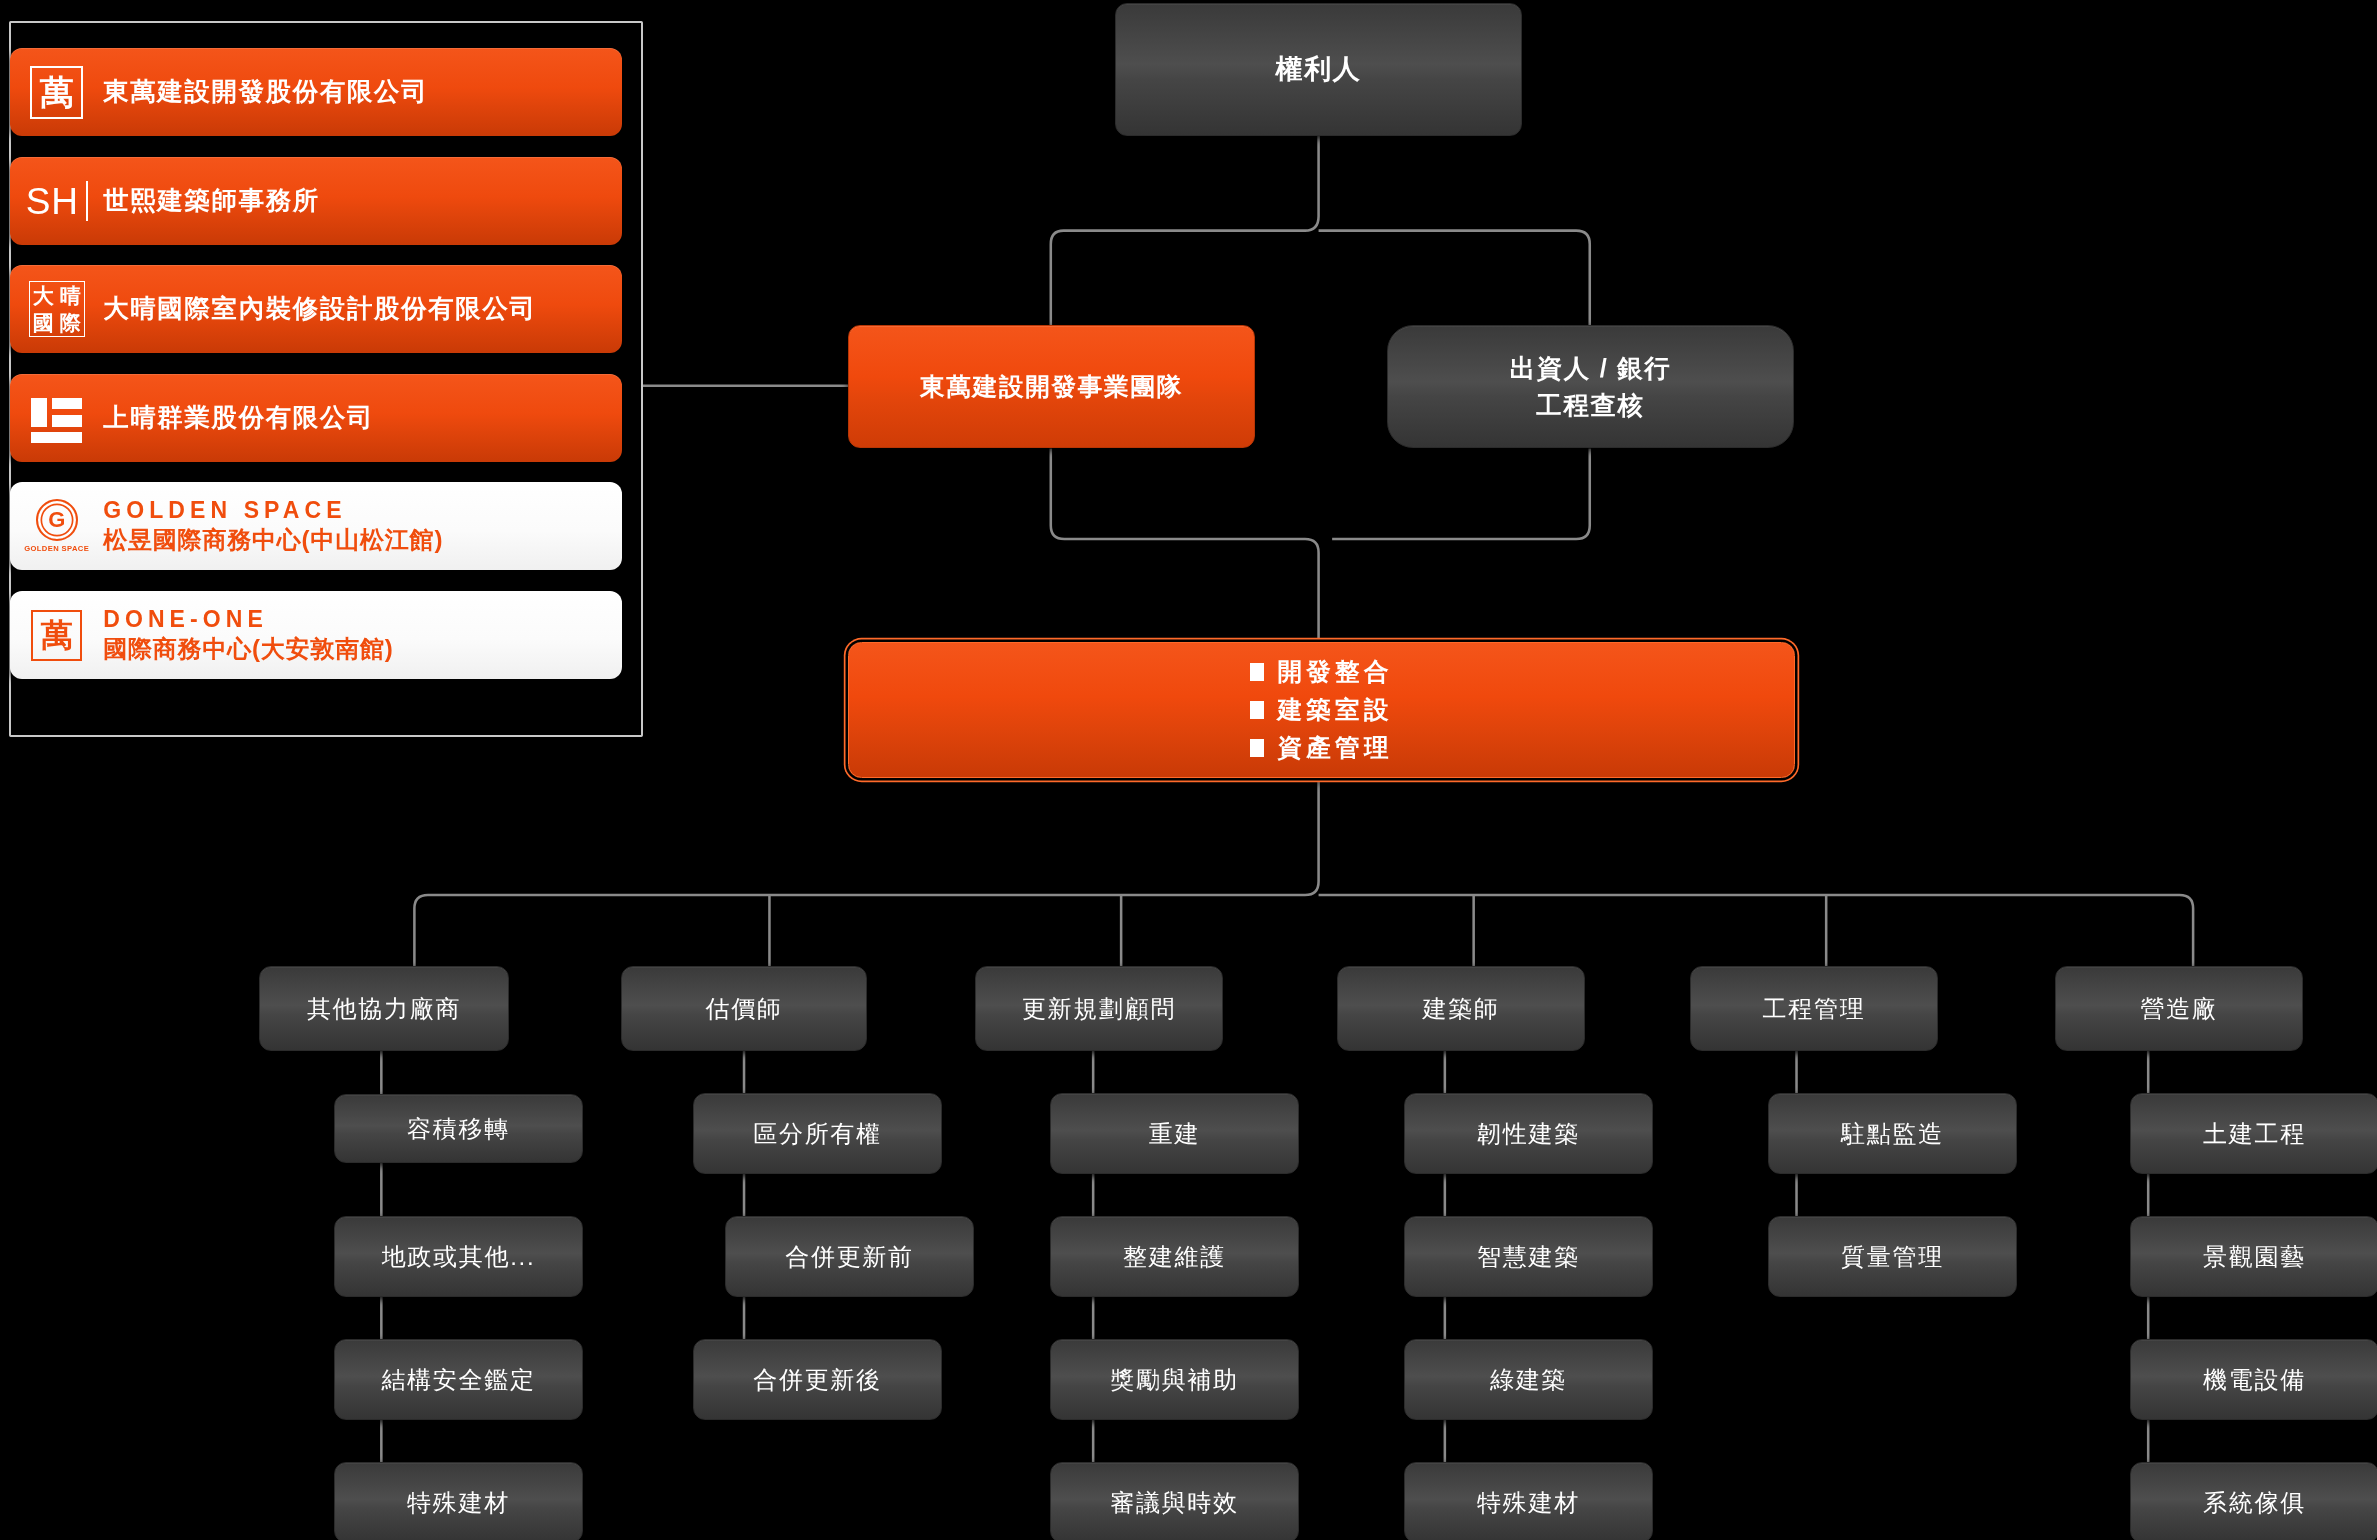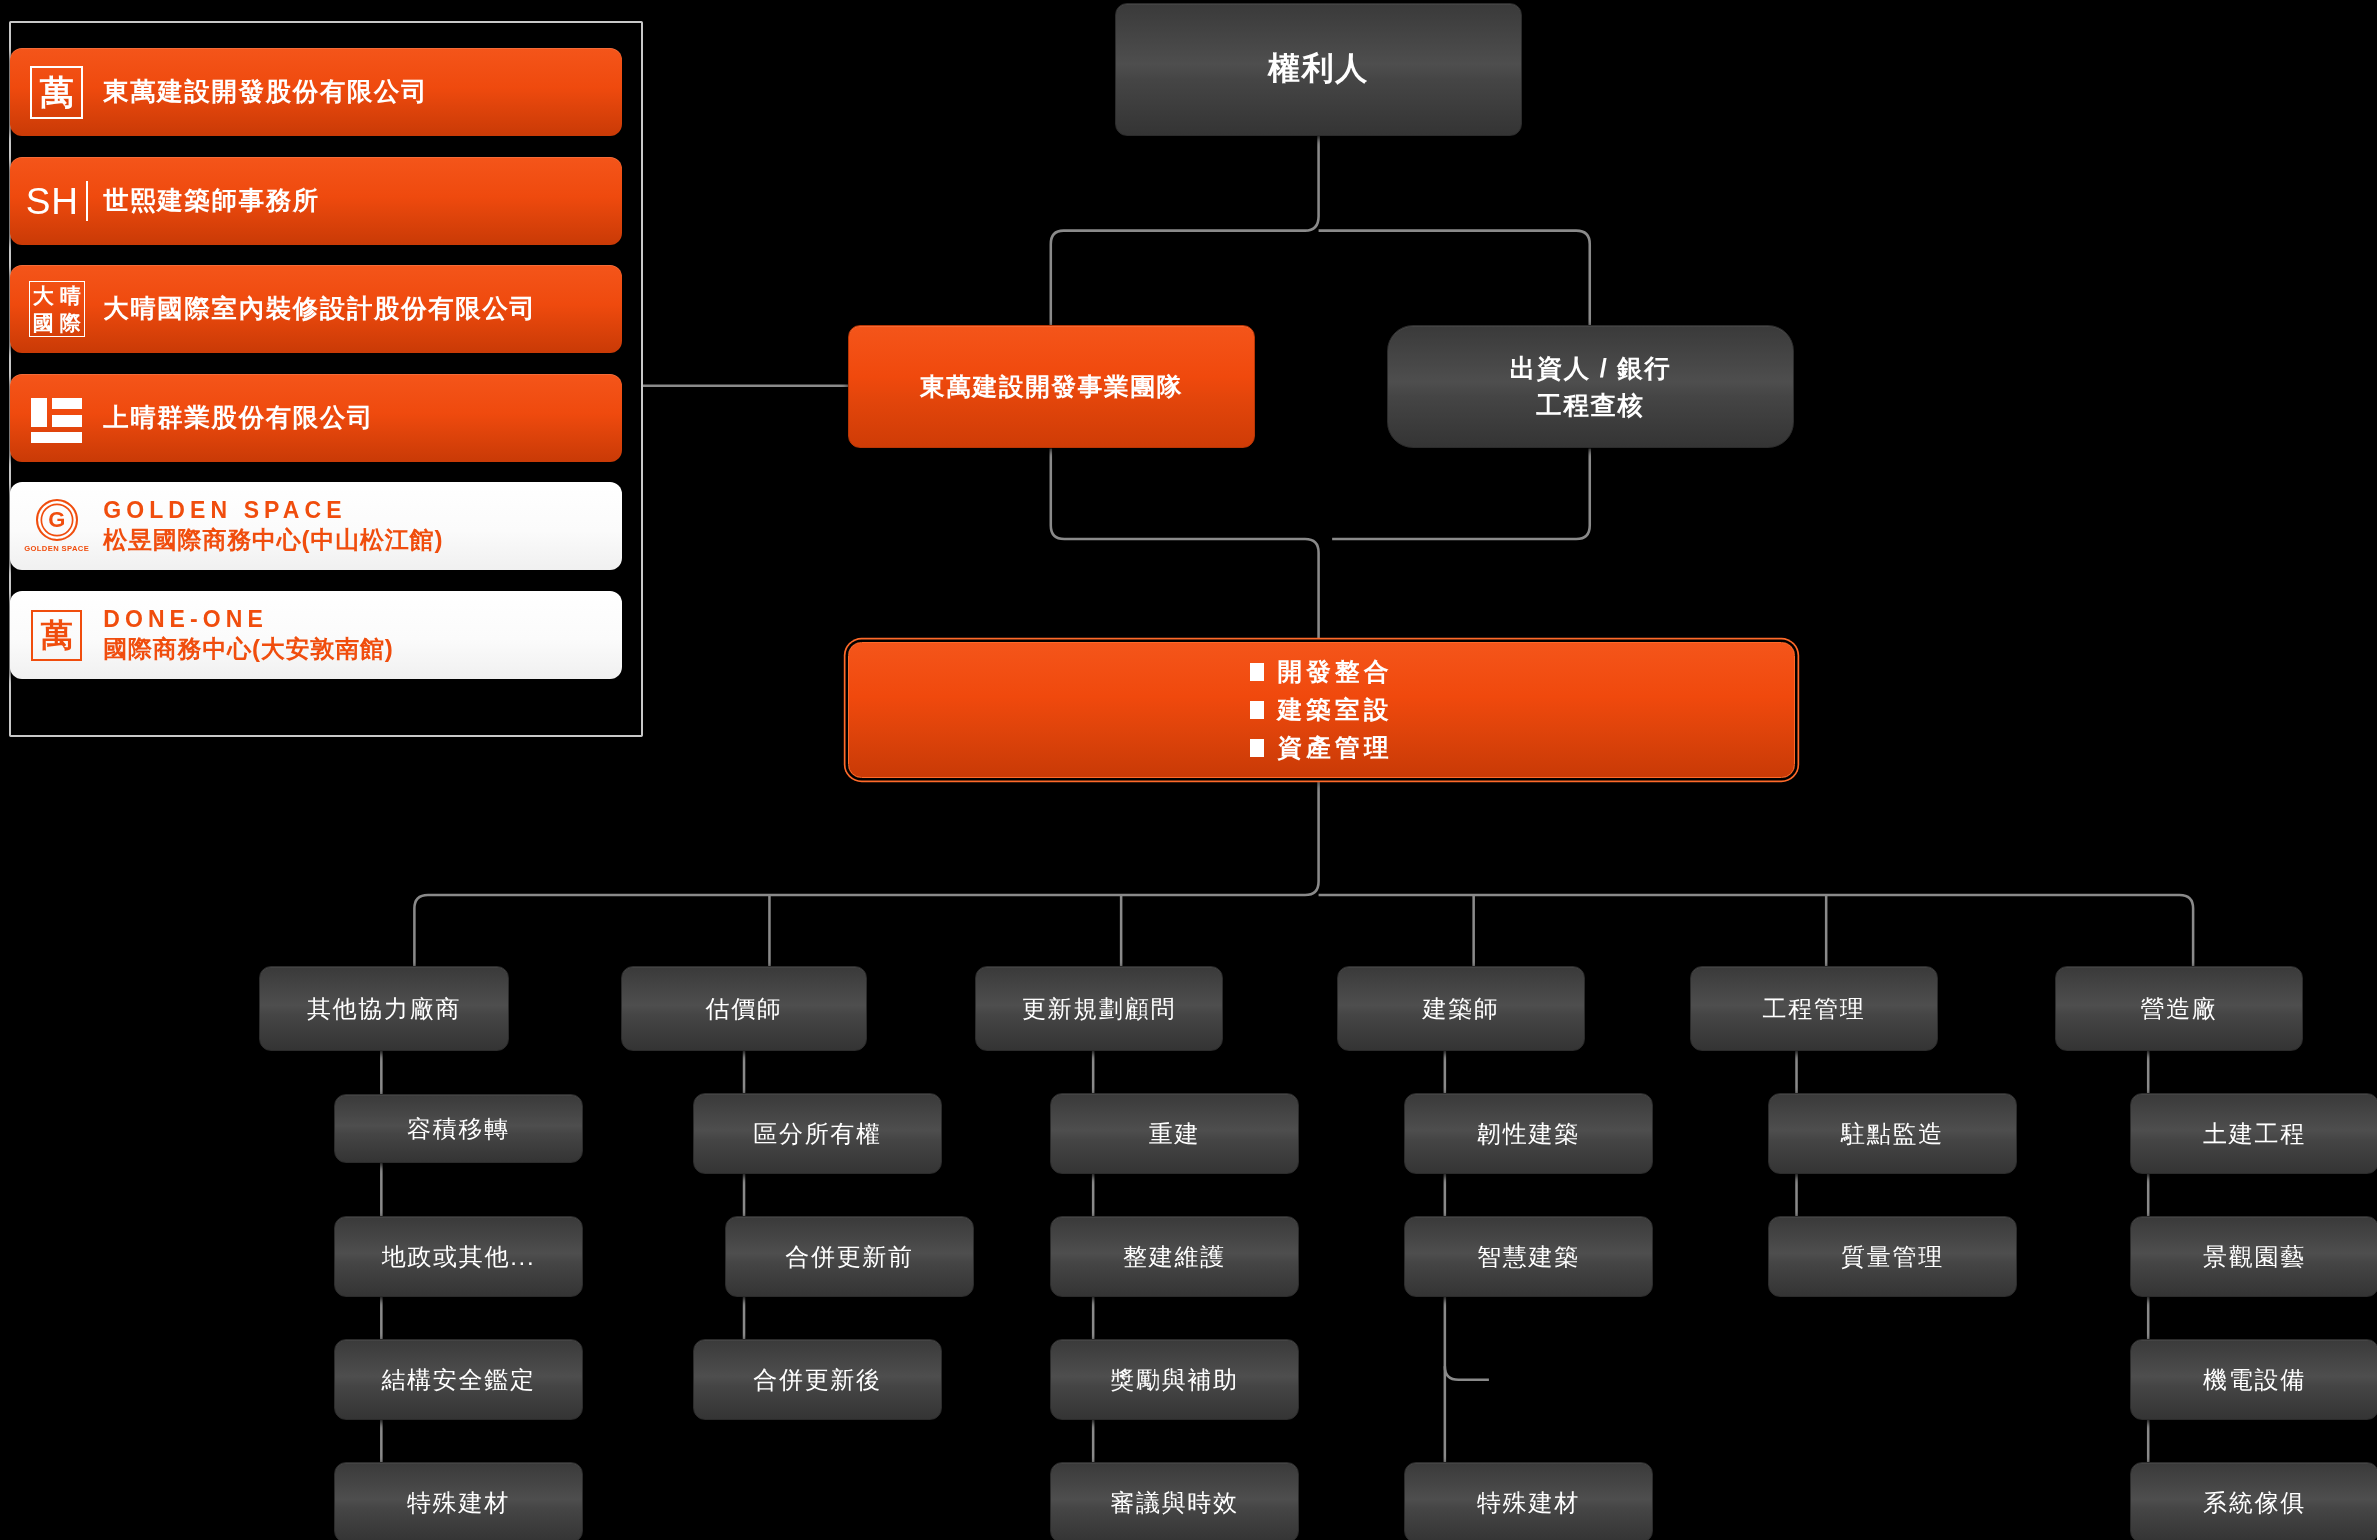--- a/index.html
+++ b/index.html
@@ -29,21 +29,21 @@
     box-shadow:0 2.5px 6px rgba(0,0,0,.85), inset 0 0.8px 0 rgba(255,255,255,.07);
     border:0.8px solid #2b2b2b;
   }
   .orange{
     background:linear-gradient(180deg,#f4551a 0%,#f0490d 42%,#e2450b 62%,#cf3c06 100%);
     box-shadow:0 2.5px 6px rgba(0,0,0,.8), inset 0 0.8px 0 rgba(255,255,255,.16);
     border:0.8px solid #b83605;
   }
 
   
-  .t1{font-size:32px;font-weight:bold;text-align:center;}
+  .t1{font-size:27px;font-weight:bold;text-align:center;}
   .t2{font-size:25.4px;font-weight:bold;line-height:1.45;border-radius:26px;}
   .t3{font-size:24.6px;font-weight:bold;}
   .t4{font-size:24px;font-weight:normal;}
 
   
   #capability{
     position:absolute;left:848px;top:642px;width:945px;height:134px;
     border-radius:13.6px;z-index:5;
     background:linear-gradient(180deg,#f4551a 0%,#f0490d 40%,#e0440b 64%,#c93a06 100%);
     border:1.7px solid #ff6a2a;
@@ -267,20 +267,21 @@
   <div class="node dark t4" style="left:693px;top:1216px;width:249px;height:81px;margin-left:32px;">合併更新前</div>
   <div class="node dark t4" style="left:693px;top:1339px;width:249px;height:81px;">合併更新後</div>
 
   <div class="node dark t4" style="left:1050px;top:1093px;width:249px;height:81px;">重建</div>
   <div class="node dark t4" style="left:1050px;top:1216px;width:249px;height:81px;">整建維護</div>
   <div class="node dark t4" style="left:1050px;top:1339px;width:249px;height:81px;">獎勵與補助</div>
   <div class="node dark t4" style="left:1050px;top:1462px;width:249px;height:81px;">審議與時效</div>
 
   <div class="node dark t4" style="left:1404px;top:1093px;width:249px;height:81px;">韌性建築</div>
   <div class="node dark t4" style="left:1404px;top:1216px;width:249px;height:81px;">智慧建築</div>
+  <div class="node dark t4" style="left:1404px;top:1339px;width:249px;height:81px;">綠建築</div>
   <div class="node dark t4" style="left:1404px;top:1462px;width:249px;height:81px;">特殊建材</div>
 
   <div class="node dark t4" style="left:1768px;top:1093px;width:249px;height:81px;">駐點監造</div>
   <div class="node dark t4" style="left:1768px;top:1216px;width:249px;height:81px;">質量管理</div>
 
   <div class="node dark t4" style="left:2130px;top:1093px;width:249px;height:81px;">土建工程</div>
   <div class="node dark t4" style="left:2130px;top:1216px;width:249px;height:81px;">景觀園藝</div>
   <div class="node dark t4" style="left:2130px;top:1339px;width:249px;height:81px;">機電設備</div>
   <div class="node dark t4" style="left:2130px;top:1462px;width:249px;height:81px;">系統傢俱</div>
 

